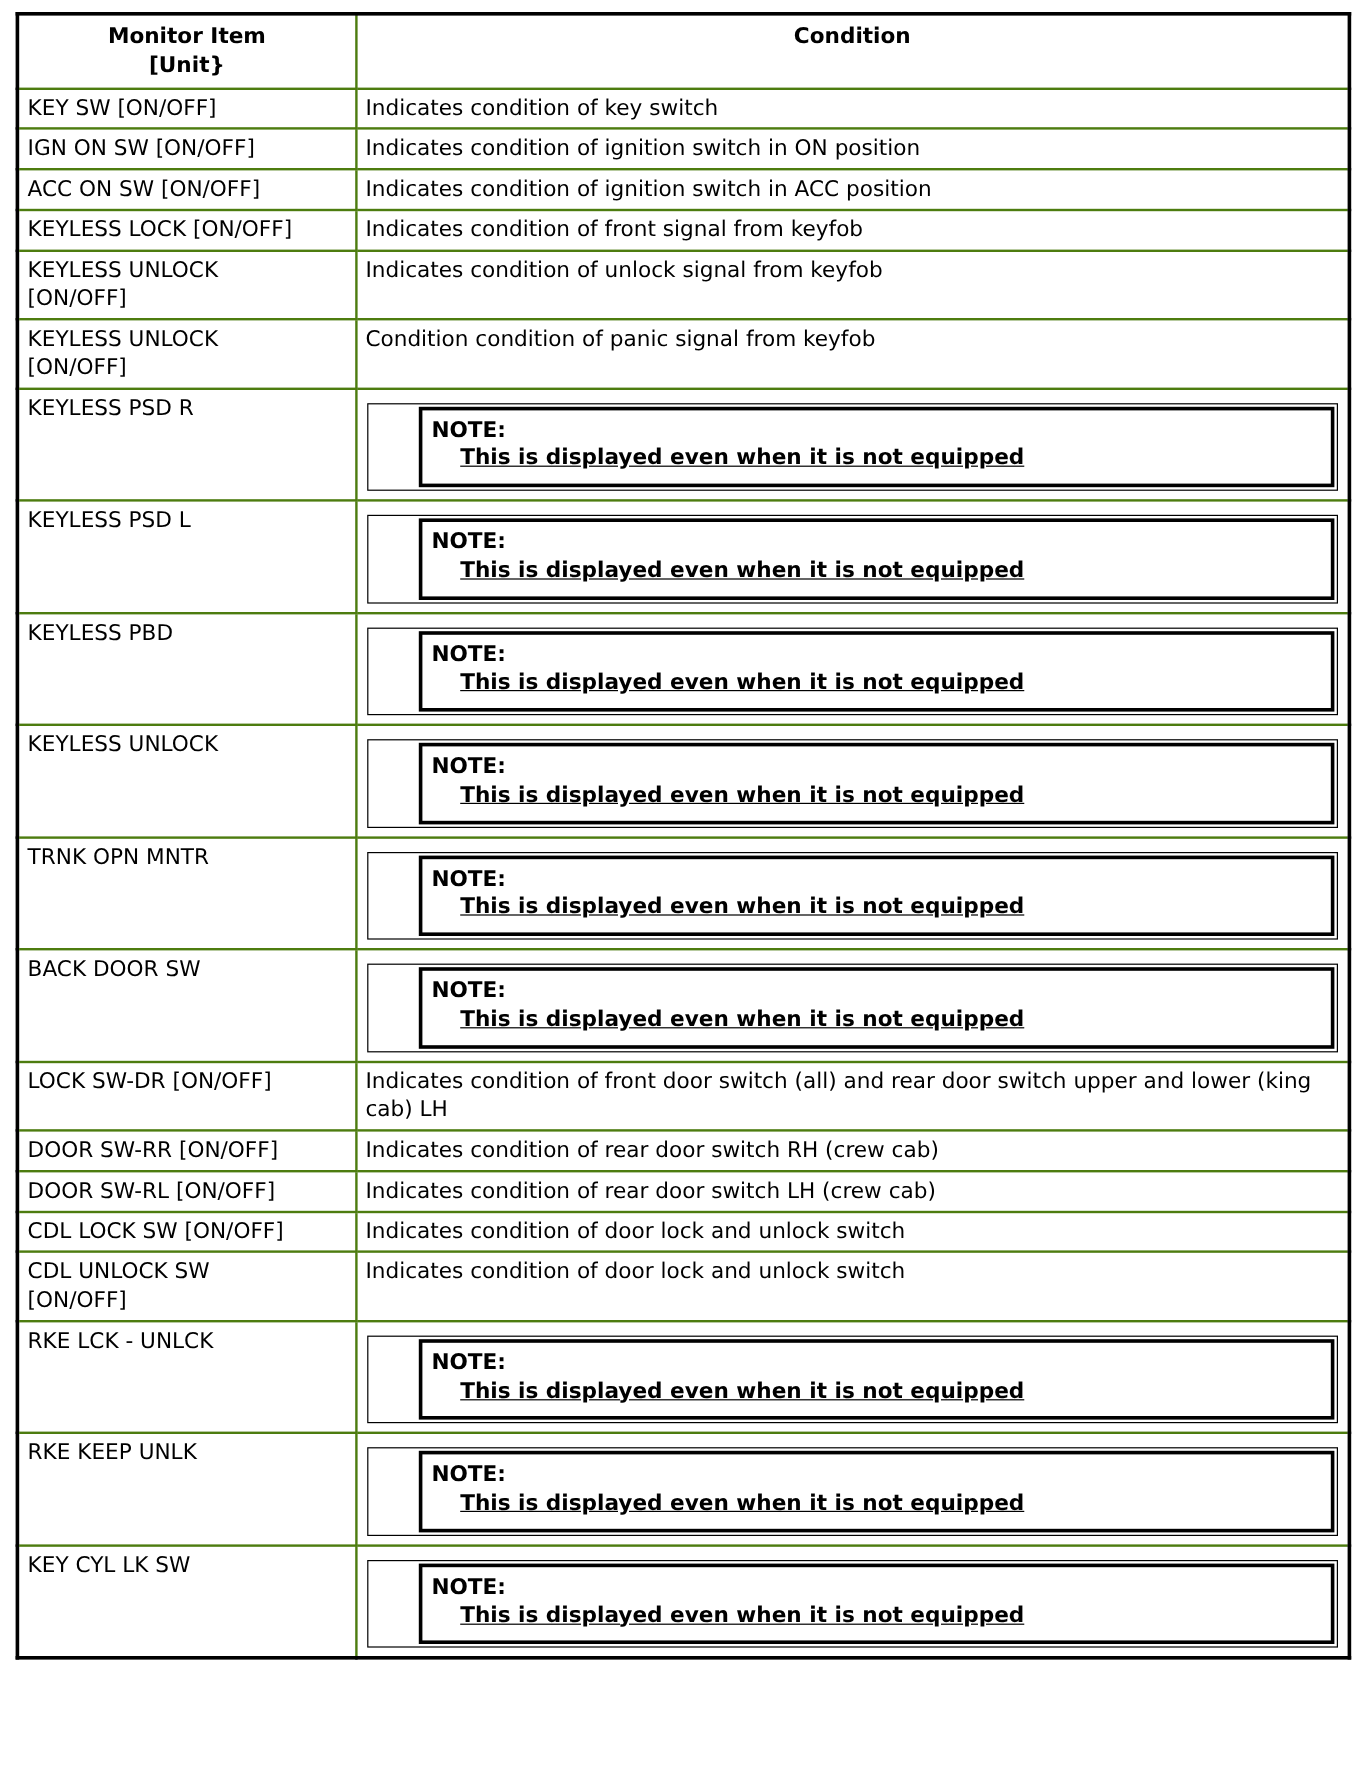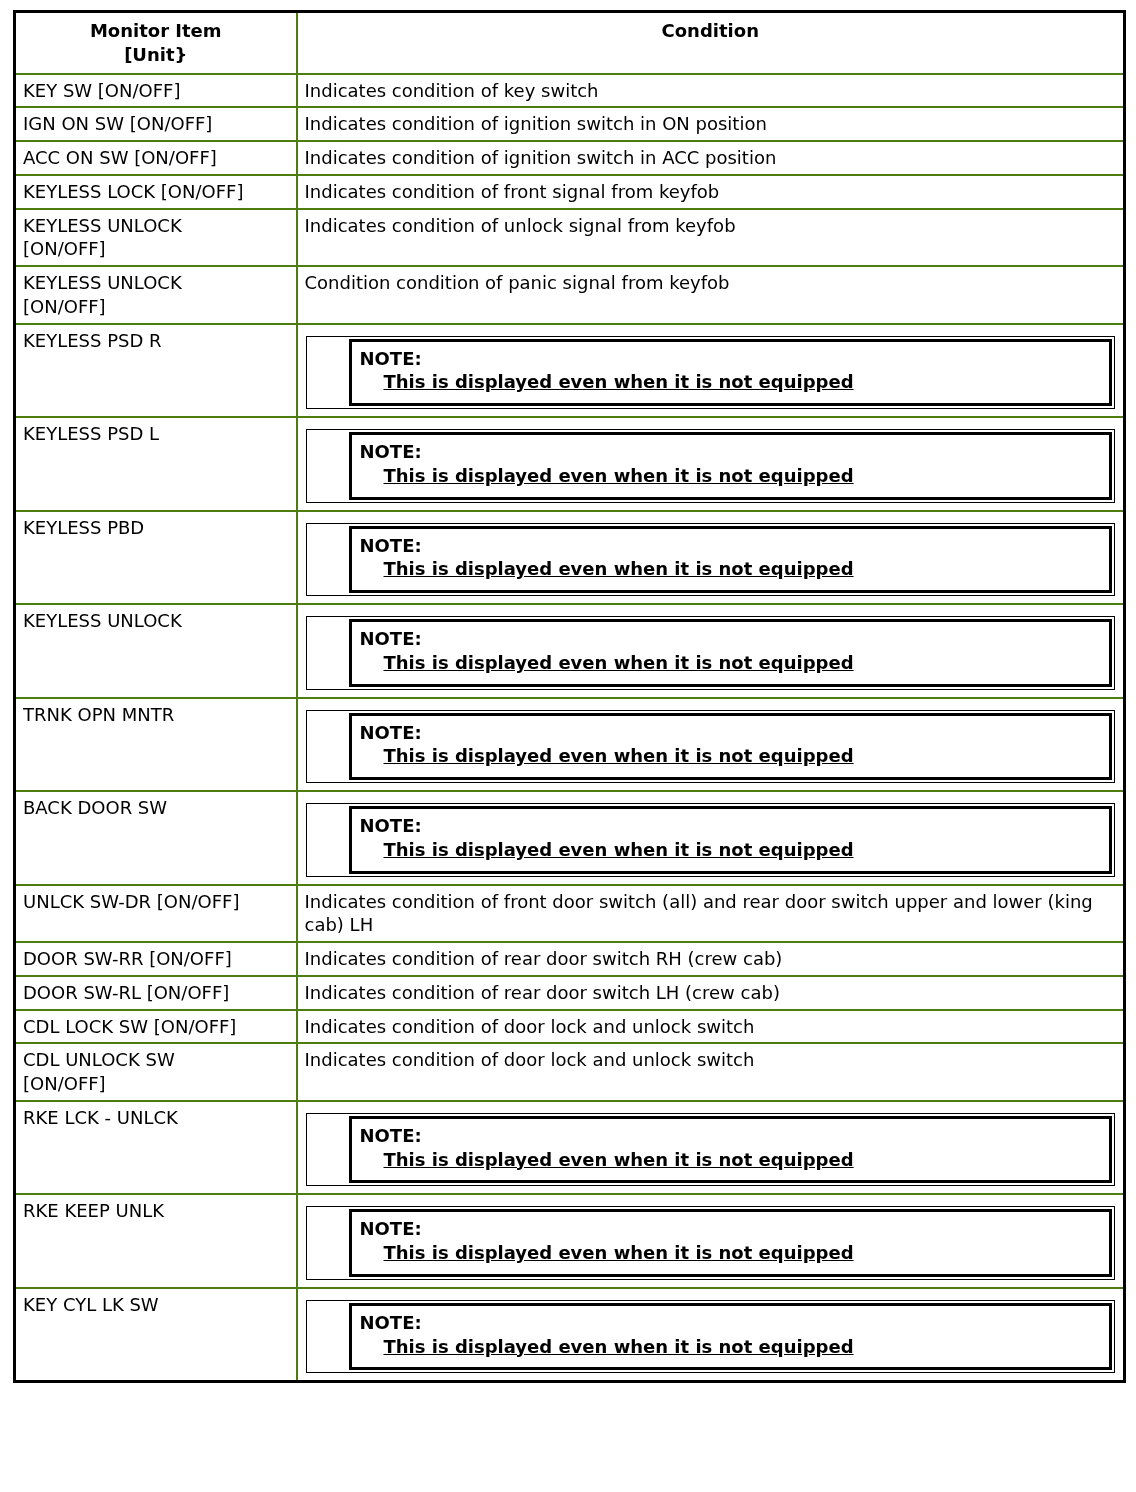--- a/index.html
+++ b/index.html
@@ -157,21 +157,21 @@
     <td class="cond-cell">
       <div class="note-outer">
         <div class="note-inner">
           <div class="note-label">NOTE:</div>
           <div class="note-text">This is displayed even when it is not equipped</div>
         </div>
       </div>
     </td>
   </tr>
         <tr class="row-text">
-    <td class="item-cell">UNLCK SW-DR [ON/OFF]</td>
+    <td class="item-cell">LOCK SW-DR [ON/OFF]</td>
     <td class="cond-cell">Indicates condition of front door switch (all) and rear door switch upper and lower (king cab) LH</td>
   </tr>
         <tr class="row-text">
     <td class="item-cell">DOOR SW-RR [ON/OFF]</td>
     <td class="cond-cell">Indicates condition of rear door switch RH (crew cab)</td>
   </tr>
         <tr class="row-text">
     <td class="item-cell">DOOR SW-RL [ON/OFF]</td>
     <td class="cond-cell">Indicates condition of rear door switch LH (crew cab)</td>
   </tr>

